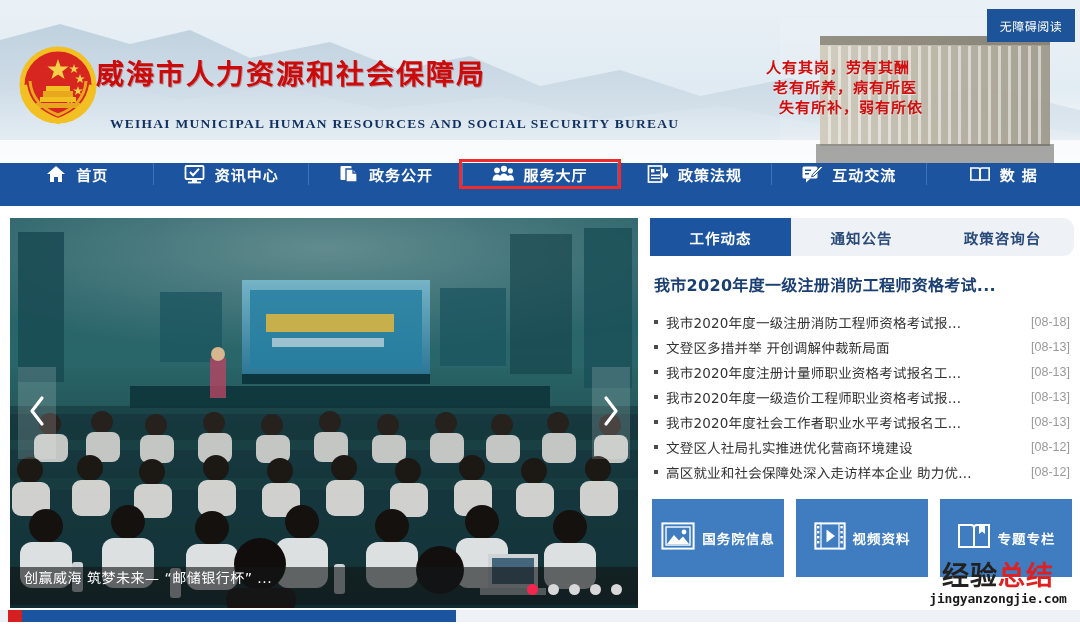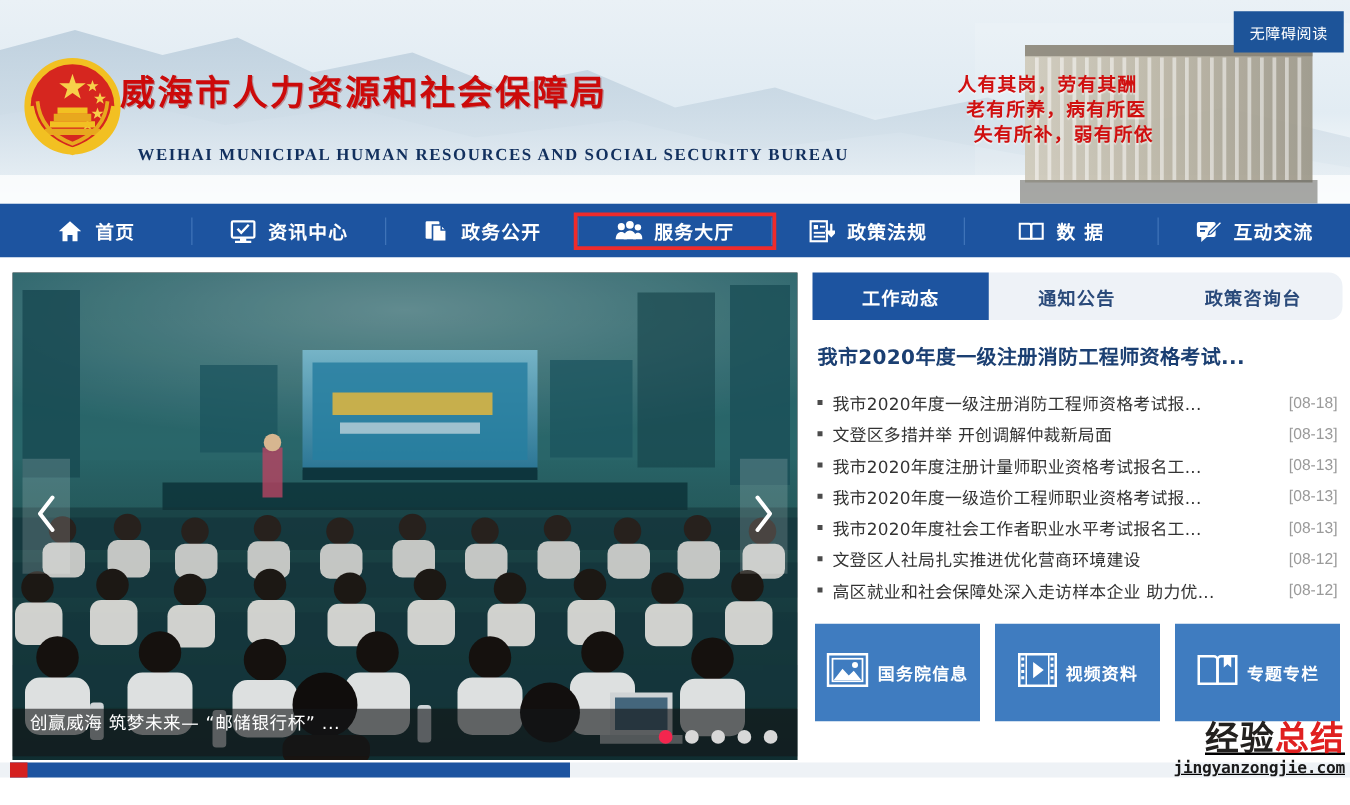--- a/index.html
+++ b/index.html
@@ -97,21 +97,21 @@
     cursor: pointer;
   }
 
   
   .nav {
     position: relative;
     width: 1080px;
     height: 43px;
     background: #1d54a0;
     display: flex;
-    align-items: center;
+    align-items: flex-start;
   }
   .nav-item {
     flex: 1 1 0;
     display: flex;
     align-items: center;
     justify-content: center;
     gap: 9px;
     color: #ffffff;
     font-size: 15px;
     font-weight: 700;
@@ -299,26 +299,25 @@
     color: #ffffff;
     font-size: 13.5px;
     font-weight: 700;
     letter-spacing: 1px;
   }
 
   
   .watermark {
     position: absolute;
     right: 4px;
-    bottom: 0px;
+    bottom: 16px;
     width: 156px;
-    text-align: right;
+    text-align: center;
     z-index: 40;
     pointer-events: none;
-    text-decoration: underline;
   }
   .wm-cn {
     font-size: 27px;
     font-weight: 700;
     letter-spacing: 1px;
     line-height: 30px;
     white-space: nowrap;
   }
   .wm-cn .g { color: #23211f; }
   .wm-cn .r { color: #e02020; }
@@ -507,39 +506,39 @@
           <rect x="4" y="10.5" width="9" height="1.5" fill="#ffffff"></rect>
           <rect x="4" y="13.6" width="9" height="1.5" fill="#ffffff"></rect>
           <path d="M18 4 v8 M18 13.6 l-3.2 -3.4 h6.4 z" fill="#ffffff" stroke="#ffffff" stroke-width="1.8"></path>
         </svg>
       </span>
       <span>政策法规</span>
     </div>
 
     <div class="nav-item">
       <span class="nav-ico">
-        <svg width="24" height="20" viewBox="0 0 24 20">
-          <path d="M2 3.5 h8.2 a1.6 1.6 0 0 1 1.6 1.6 v11.4 h-9.8 z" fill="none" stroke="#ffffff" stroke-width="1.8"></path>
-          <path d="M22 3.5 h-8.2 a1.6 1.6 0 0 0 -1.6 1.6 v11.4 h9.8 z" fill="none" stroke="#ffffff" stroke-width="1.8"></path>
-        </svg>
-      </span>
-      <span>数 据</span>
-    </div>
-
-    <div class="nav-item">
-      <span class="nav-ico">
         <svg width="22" height="20" viewBox="0 0 22 20">
           <rect x="1.5" y="2.5" width="15" height="12" rx="1.5" fill="#ffffff"></rect>
           <path d="M5 14.5 L5 18.5 L9.5 14.5 Z" fill="#ffffff"></path>
           <path d="M20 2 L21.5 3.6 L13 12 L10.6 12.8 L11.4 10.4 Z" fill="#ffffff" stroke="#1d54a0" stroke-width="1"></path>
           <rect x="4" y="5.5" width="6" height="1.5" fill="#1d54a0"></rect>
           <rect x="4" y="9" width="4" height="1.5" fill="#1d54a0"></rect>
         </svg>
       </span>
       <span>互动交流</span>
+    </div>
+
+    <div class="nav-item">
+      <span class="nav-ico">
+        <svg width="24" height="20" viewBox="0 0 24 20">
+          <path d="M2 3.5 h8.2 a1.6 1.6 0 0 1 1.6 1.6 v11.4 h-9.8 z" fill="none" stroke="#ffffff" stroke-width="1.8"></path>
+          <path d="M22 3.5 h-8.2 a1.6 1.6 0 0 0 -1.6 1.6 v11.4 h9.8 z" fill="none" stroke="#ffffff" stroke-width="1.8"></path>
+        </svg>
+      </span>
+      <span>数 据</span>
     </div>
   </div>
 
   <div class="main">
 
     <div class="carousel">
       <svg class="cz-photo" viewBox="0 0 628 390" preserveAspectRatio="none">
         <defs>
           <linearGradient id="hallbg" x1="0" y1="0" x2="0" y2="1">
             <stop offset="0%" stop-color="#1d5b63"></stop>

